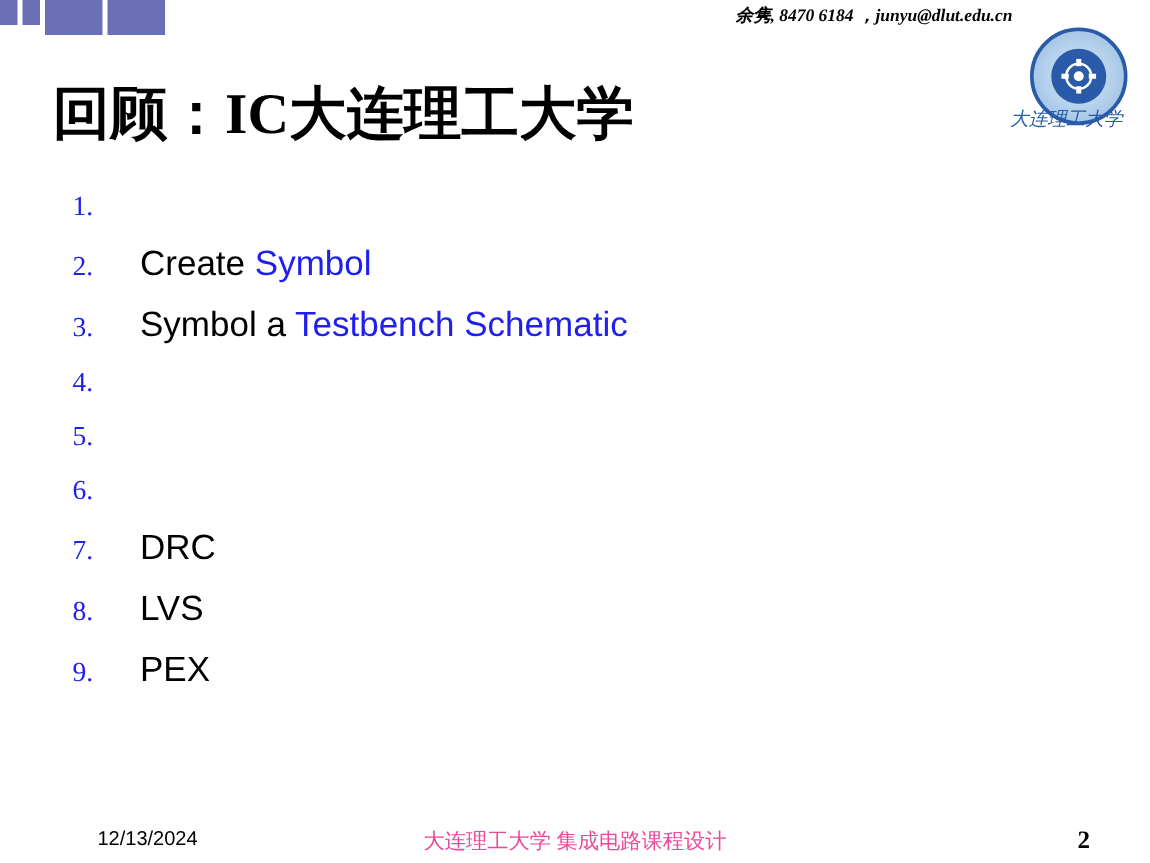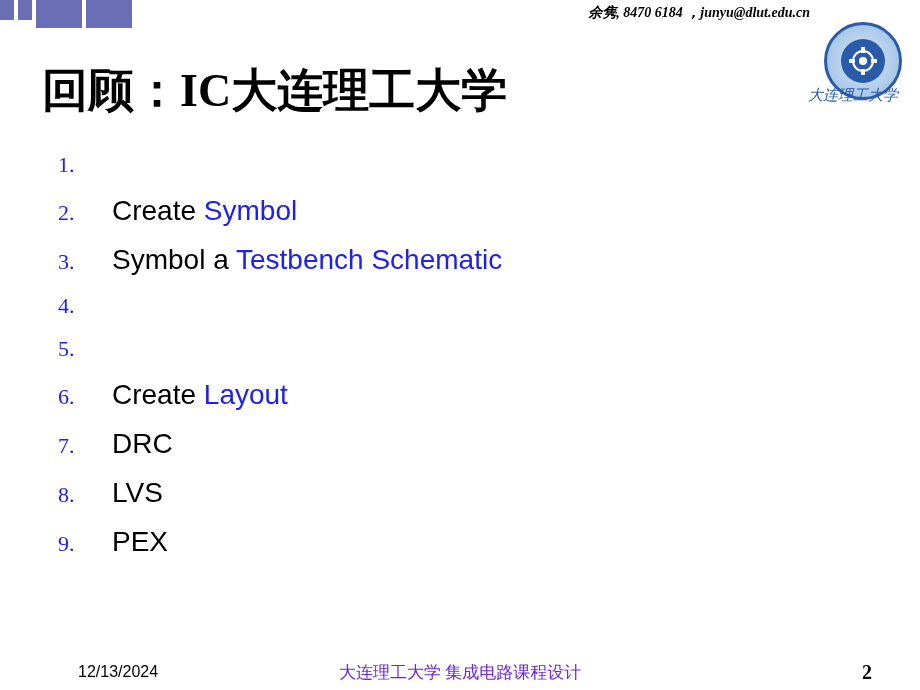--- a/index.html
+++ b/index.html
@@ -136,21 +136,21 @@
       left: 78px;
       font-size: 16px;
       color: #000;
       font-family: Arial, sans-serif;
     }
     .footer-center {
       position: absolute;
       left: 50%;
       transform: translateX(-50%);
       font-size: 17px;
-      color: #6d28d9;
+      color: #ec4899;
     }
     .footer-page {
       position: absolute;
       right: 48px;
       font-size: 20px;
       font-weight: bold;
       color: #000;
       font-family: "Comic Sans MS", cursive;
     }
   </style>
@@ -199,21 +199,20 @@
       <span class="list-text"><span>Symbol a </span><span class="blue">Testbench Schematic</span></span>
     </div>
     <div class="list-item">
       <span class="list-number">4.</span>
     </div>
     <div class="list-item">
       <span class="list-number">5.</span>
     </div>
     <div class="list-item">
       <span class="list-number">6.</span>
-      <span class="list-text"><span>Create </span><span class="blue">Layout</span></span>
     </div>
     <div class="list-item">
       <span class="list-number">7.</span>
       <span class="list-text"><span>DRC</span></span>
     </div>
     <div class="list-item">
       <span class="list-number">8.</span>
       <span class="list-text"><span>LVS</span></span>
     </div>
     <div class="list-item">

